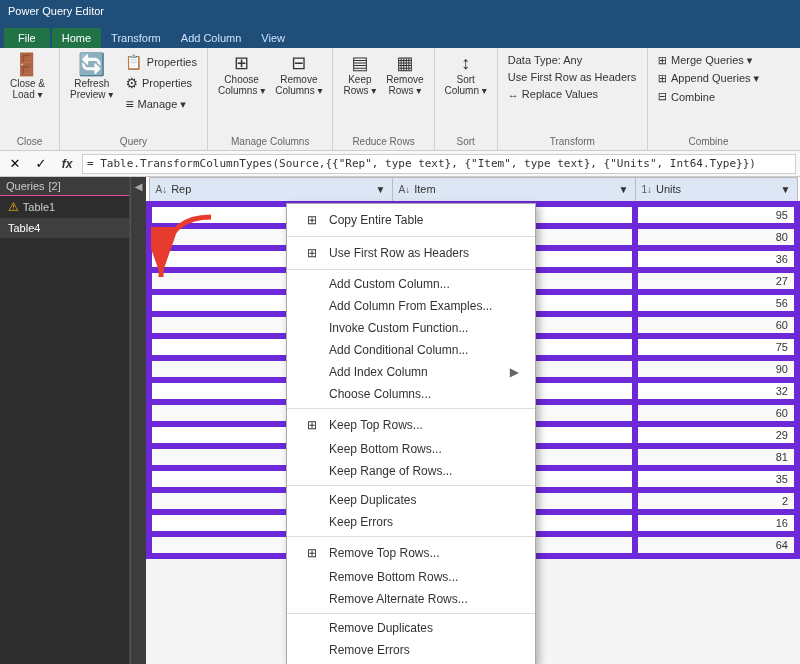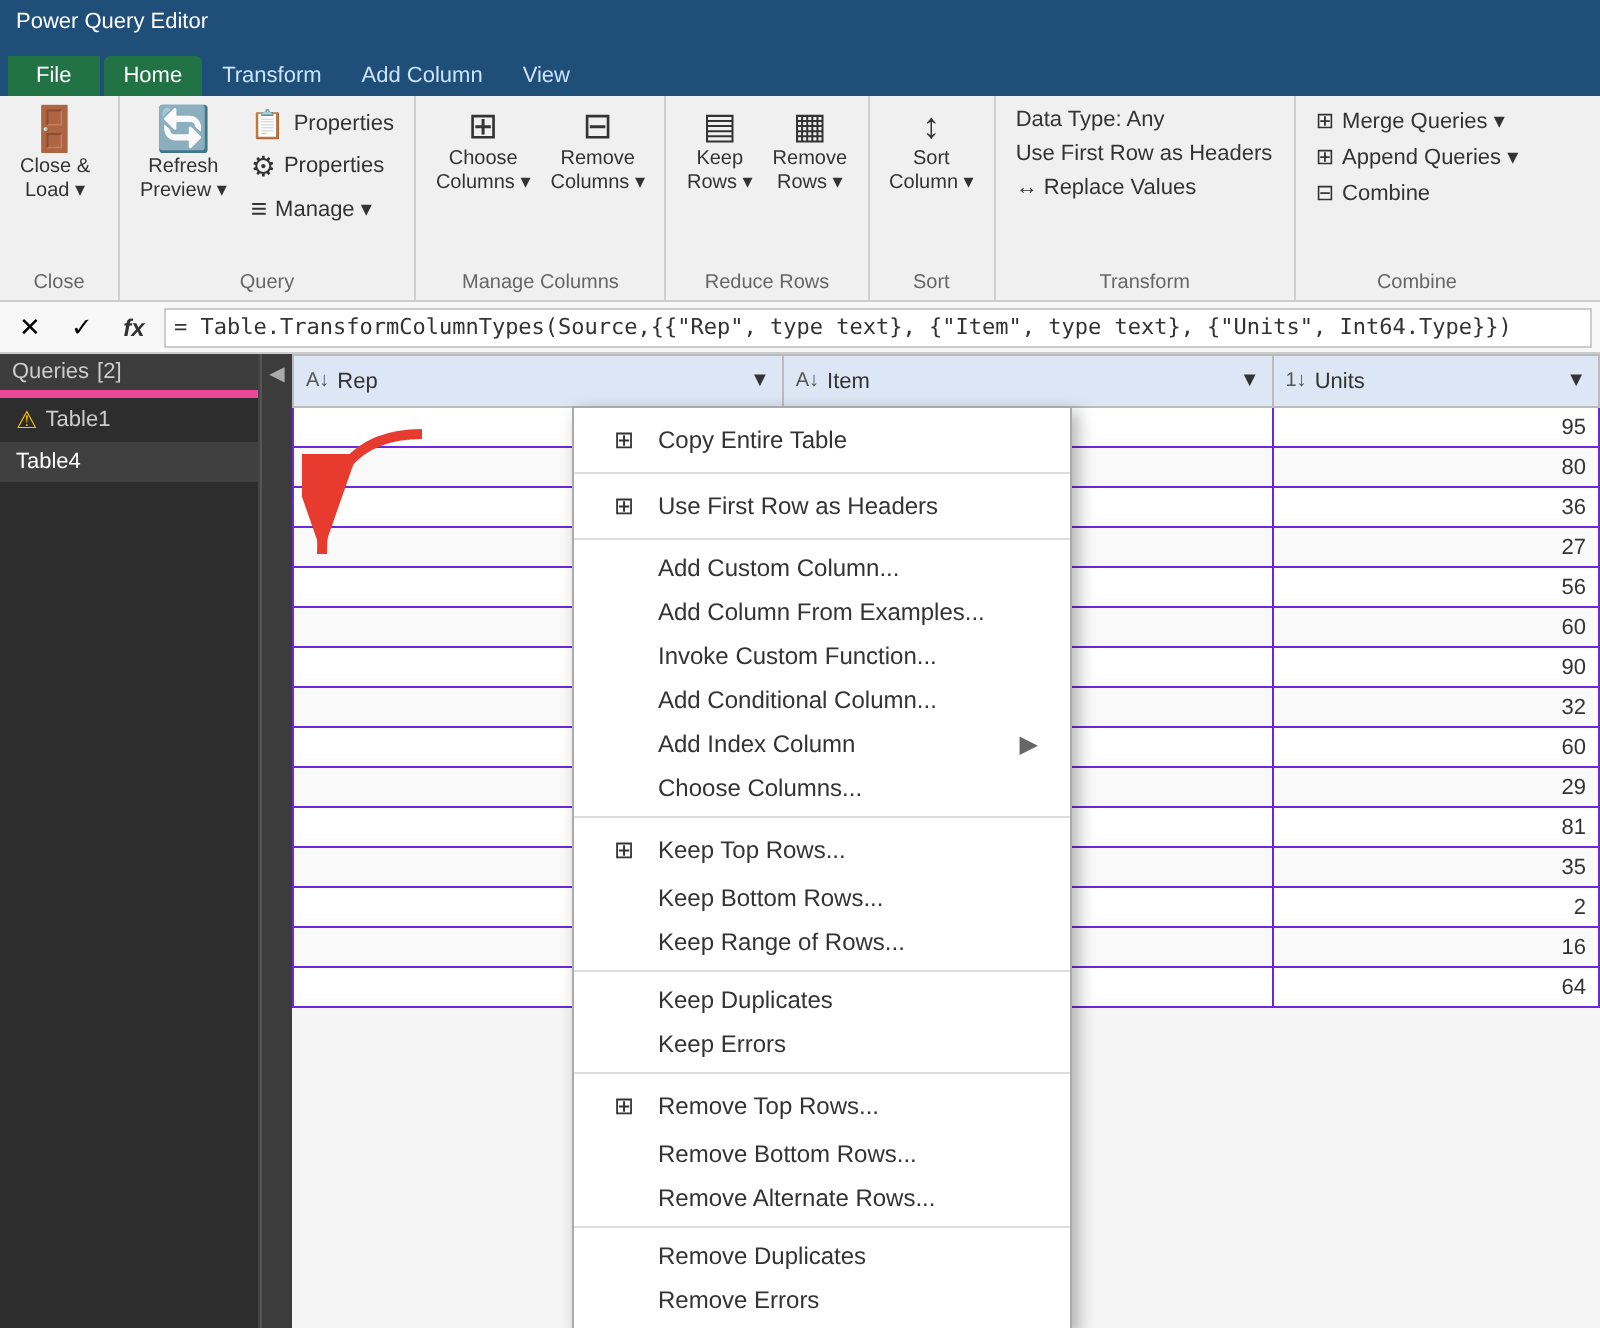--- a/index.html
+++ b/index.html
@@ -29,33 +29,33 @@
     
     .formula-bar { background: #f8f8f8; border-bottom: 1px solid #ccc; display: flex; align-items: center; height: 26px; padding: 0 4px; gap: 4px; }
     .formula-bar-btn { width: 22px; height: 22px; display: flex; align-items: center; justify-content: center; cursor: pointer; border: 1px solid transparent; border-radius: 2px; font-size: 13px; }
     .formula-input { flex: 1; height: 20px; border: 1px solid #ccc; background: white; padding: 0 4px; font-size: 11px; font-family: 'Consolas', monospace; color: #333; }
 
     
     .main-area { display: flex; height: calc(664px - 22px - 26px - 80px - 26px); }
 
     
     .sidebar { width: 130px; background: #2d2d2d; border-right: 1px solid #444; display: flex; flex-direction: column; }
-    .sidebar-header { background: #3c3c3c; color: #ccc; font-size: 11px; padding: 3px 6px; display: flex; align-items: center; gap: 4px; border-bottom: 4px solid #ec4899; }
+    .sidebar-header { background: #3c3c3c; color: #ccc; font-size: 11px; padding: 3px 6px; display: flex; align-items: center; gap: 4px; border-bottom: 1px solid #ec4899; }
     .sidebar-item { padding: 4px 8px; color: #ccc; font-size: 11px; cursor: pointer; display: flex; align-items: center; gap: 4px; }
     .sidebar-item.active { background: #404040; color: white; }
     .sidebar-item .warn-icon { color: #ffc000; font-size: 12px; }
     .sidebar-toggle { width: 16px; height: 100%; background: #3c3c3c; border-left: 1px solid #555; cursor: pointer; display: flex; align-items: flex-start; justify-content: center; padding-top: 4px; color: #aaa; font-size: 10px; flex-shrink: 0; }
 
     
     .content-area { flex: 1; background: #f5f5f5; position: relative; overflow: hidden; }
 
     
     .data-table { width: 100%; border-collapse: collapse; background: white; }
     .data-table th { background: #dce6f4; border: 1px solid #bbb; padding: 3px 6px; font-size: 11px; color: #333; font-weight: normal; text-align: left; height: 26px; }
-    .data-table td { border: 1px solid #6d28d9; padding: 2px 6px; font-size: 11px; color: #333; height: 20px; text-align: right; }
+    .data-table td { border: 6px solid #6d28d9; padding: 2px 6px; font-size: 11px; color: #333; height: 20px; text-align: right; }
     .data-table tr:nth-child(even) td { background: #f9f9f9; }
     .col-header { display: flex; align-items: center; gap: 4px; }
     .col-type-icon { font-size: 10px; color: #555; }
 
     
     .context-menu { position: absolute; top: 26px; left: 140px; background: white; border: 1px solid #aaa; box-shadow: 3px 3px 8px rgba(0,0,0,0.3); width: 250px; z-index: 100; padding: 3px 0; }
     .ctx-item { padding: 4px 16px; font-size: 12px; color: #333; cursor: pointer; display: flex; align-items: center; gap: 8px; white-space: nowrap; }
     .ctx-separator { height: 1px; background: #ddd; margin: 3px 0; }
     .ctx-item .ctx-icon { width: 18px; height: 18px; display: flex; align-items: center; justify-content: center; font-size: 12px; flex-shrink: 0; }
     .ctx-item .arrow { margin-left: auto; color: #666; }
@@ -286,20 +286,25 @@
             <td>56</td>
           </tr>
           <tr>
             <td></td>
             <td></td>
             <td>60</td>
           </tr>
           <tr>
             <td></td>
             <td></td>
+            <td>75</td>
+          </tr>
+          <tr>
+            <td></td>
+            <td></td>
             <td>90</td>
           </tr>
           <tr>
             <td></td>
             <td></td>
             <td>32</td>
           </tr>
           <tr>
             <td></td>
             <td></td>

